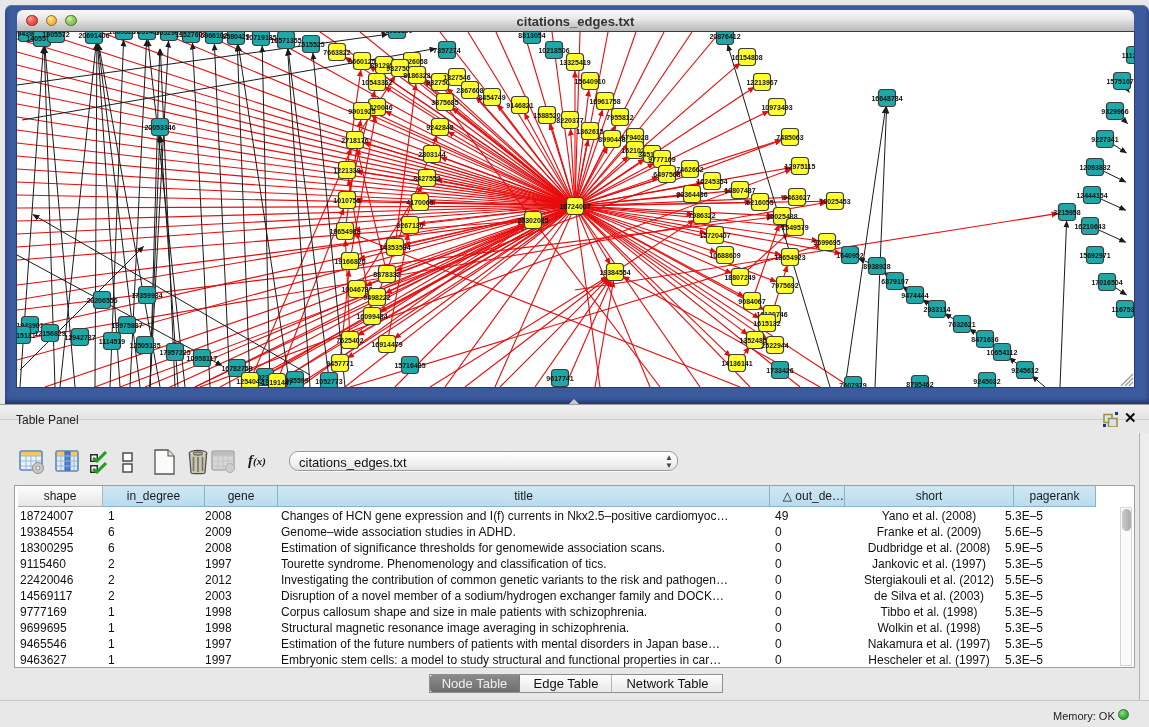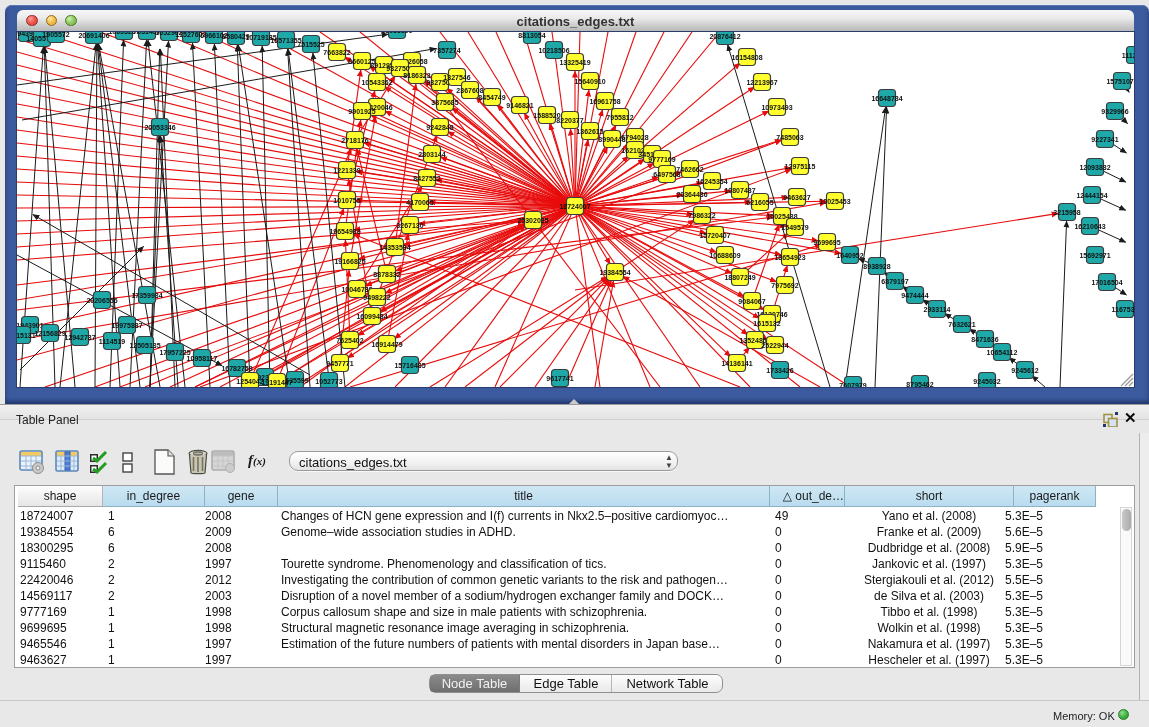--- a/index.html
+++ b/index.html
@@ -52,21 +52,21 @@
 #th6 { left:1014px; width:82px; }
 .trow { position:absolute; left:15px; width:1085px; height:16px; font-size:12px; color:#111; }
 .trow span { position:absolute; top:1px; white-space:nowrap; }
 .c0 { left:5px; } .c1 { left:93px; } .c2 { left:190px; } .c3 { left:266px; }
 .c4 { left:760px; } .c5 { left:829px; width:170px; text-align:center; } .c6 { left:990px; }
 #vscroll { left:1120px; top:507px; width:12px; height:159px; background:#fafafa; border:1px solid #d5d5d5; }
 #vthumb { left:1121.5px; top:509px; width:9px; height:22px; background:linear-gradient(90deg,#c9c9c9,#ababab); border-radius:5px; }
 
 
 #tabs { left:429px; top:674px; width:294px; height:19px; border:1px solid #8f8f8f;
-  border-radius:7px; background:linear-gradient(#fdfdfd,#e9e9e9); }
+  border-radius:0; background:linear-gradient(#fdfdfd,#e9e9e9); }
 .tab { position:absolute; top:0; height:17px; font-size:13px; color:#111;
   text-align:center; line-height:17px; }
 #tab0 { left:0; width:90px; background:linear-gradient(#8b8b8b,#6e6e6e); color:#f2f2f2;
   border-radius:3px 0 0 3px; border-right:1px solid #7a7a7a; }
 #tab1 { left:91px; width:90px; }
 #tab2 { left:181px; width:112px; border-left:1px solid #b5b5b5; }
 
 
 #statusline { left:0; top:700px; width:1149px; height:1px; background:#c6c6c6; }
 #mem { left:1053px; top:710px; font-size:11px; color:#222; }
@@ -682,20 +682,21 @@
     <span class="c2">2009</span>
 <span class="c3">Genome–wide association studies in ADHD.</span>
     <span class="c4">0</span>
     <span class="c5">Franke et al. (2009)</span>
 <span class="c6">5.6E–5</span>
   </div>
 <div class="trow" style="top:540px">
 <span class="c0">18300295</span>
     <span class="c1">6</span>
     <span class="c2">2008</span>
+<span class="c3">Estimation of significance thresholds for genomewide association scans.</span>
     <span class="c4">0</span>
     <span class="c5">Dudbridge et al. (2008)</span>
 <span class="c6">5.9E–5</span>
   </div>
 <div class="trow" style="top:556px">
 <span class="c0">9115460</span>
     <span class="c1">2</span>
     <span class="c2">1997</span>
 <span class="c3">Tourette syndrome. Phenomenology and classification of tics.</span>
     <span class="c4">0</span>
@@ -744,20 +745,21 @@
     <span class="c2">1997</span>
 <span class="c3">Estimation of the future numbers of patients with mental disorders in Japan base…</span>
     <span class="c4">0</span>
     <span class="c5">Nakamura et al. (1997)</span>
 <span class="c6">5.3E–5</span>
   </div>
 <div class="trow" style="top:652px">
 <span class="c0">9463627</span>
     <span class="c1">1</span>
     <span class="c2">1997</span>
+<span class="c3">Embryonic stem cells: a model to study structural and functional properties in car…</span>
     <span class="c4">0</span>
     <span class="c5">Hescheler et al. (1997)</span>
 <span class="c6">5.3E–5</span>
   </div>
 <div class="abs" id="vscroll"></div>
 <div class="abs" id="vthumb"></div>
 
 <div class="abs" id="tabs">
  <div class="tab" id="tab0">Node Table</div>
  <div class="tab" id="tab1">Edge Table</div>

